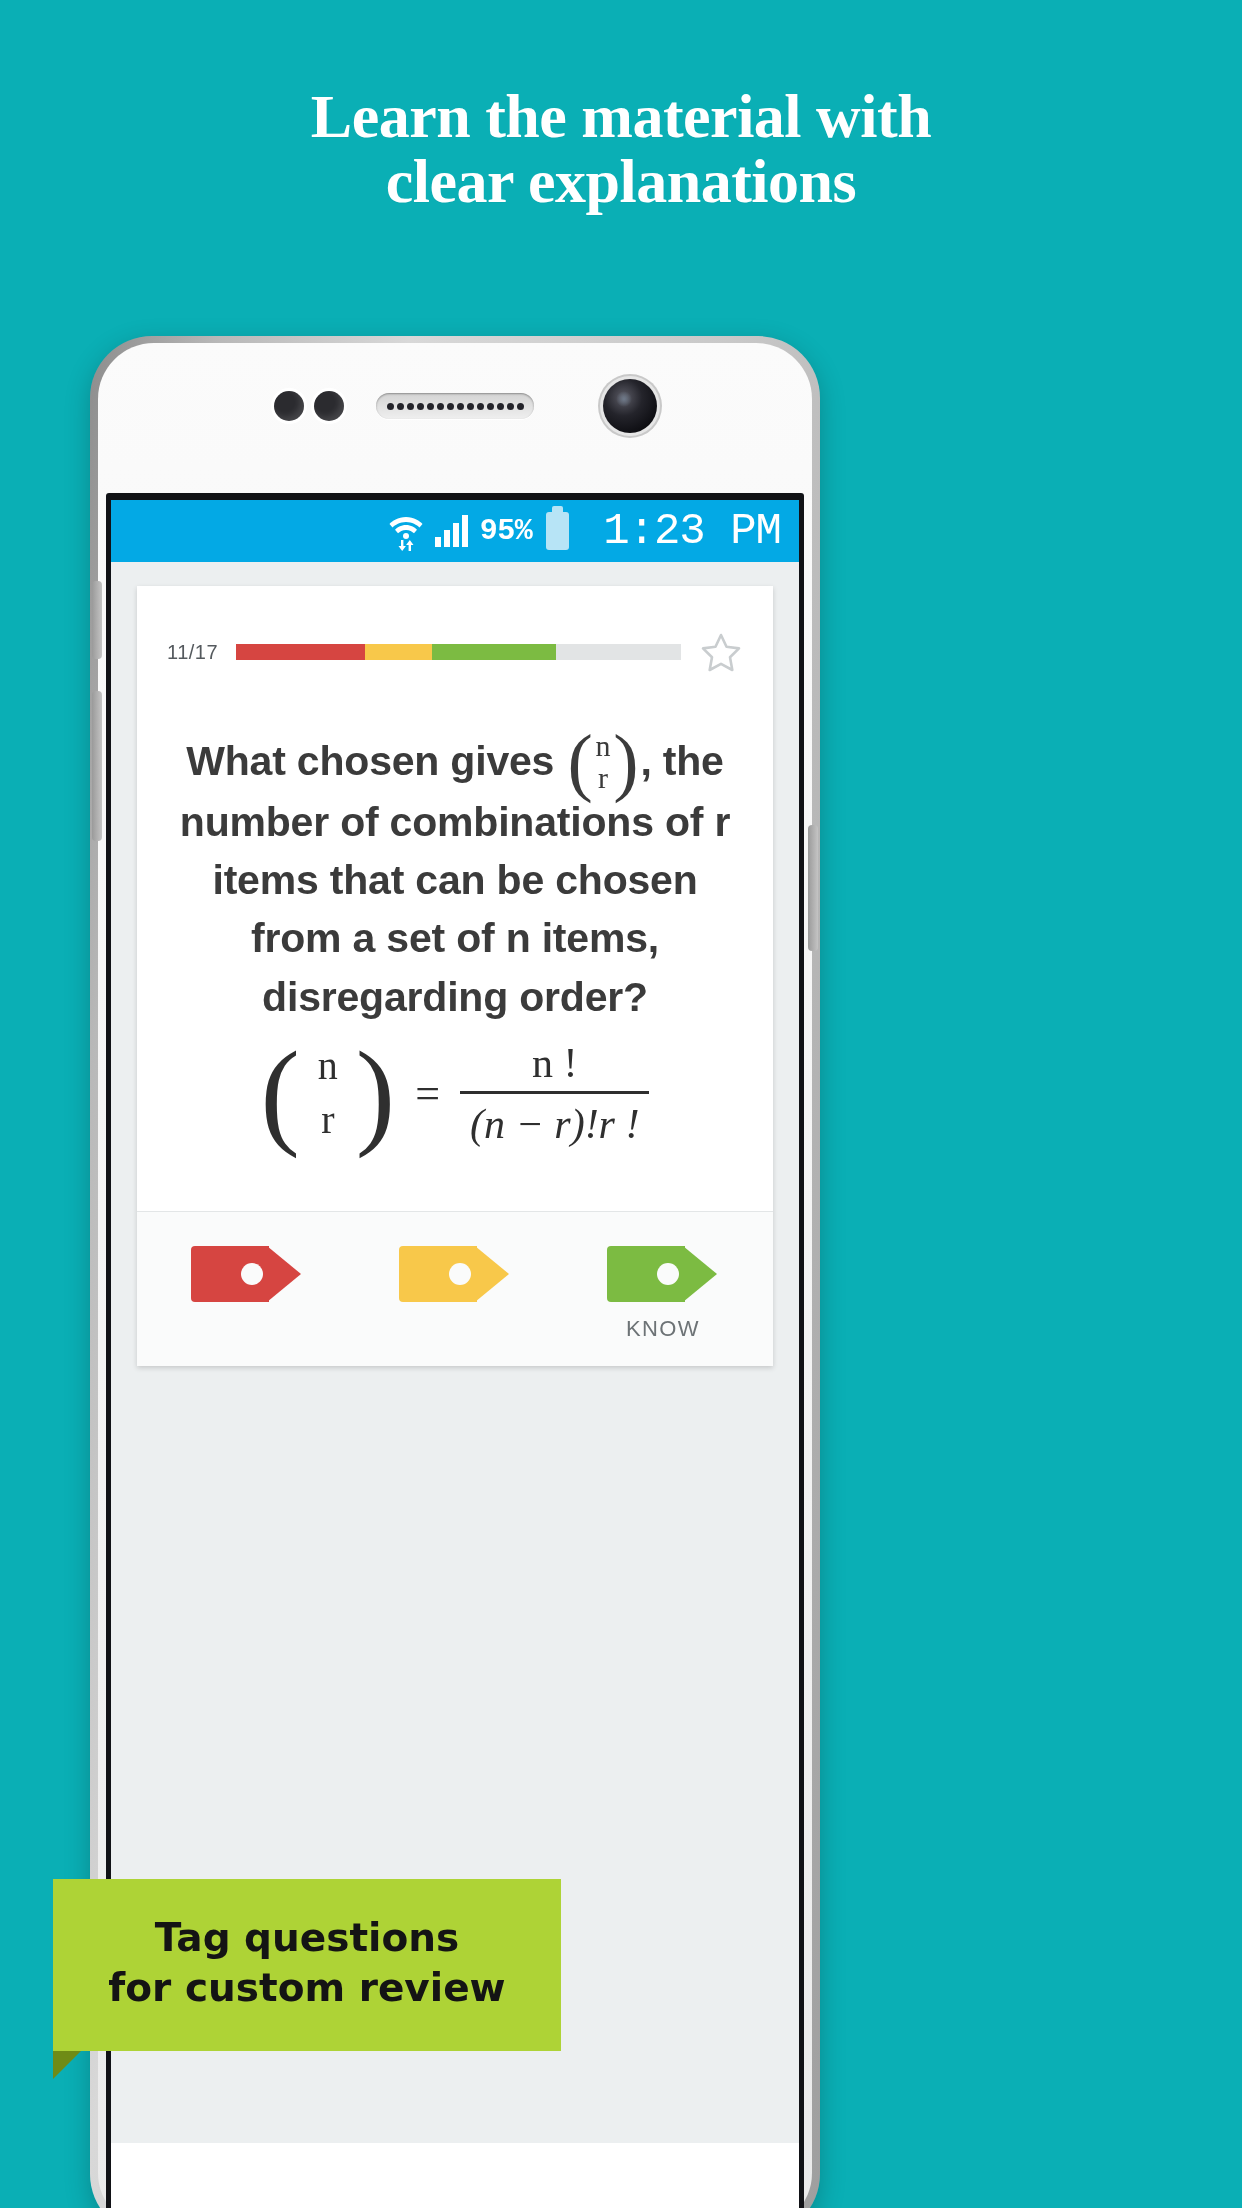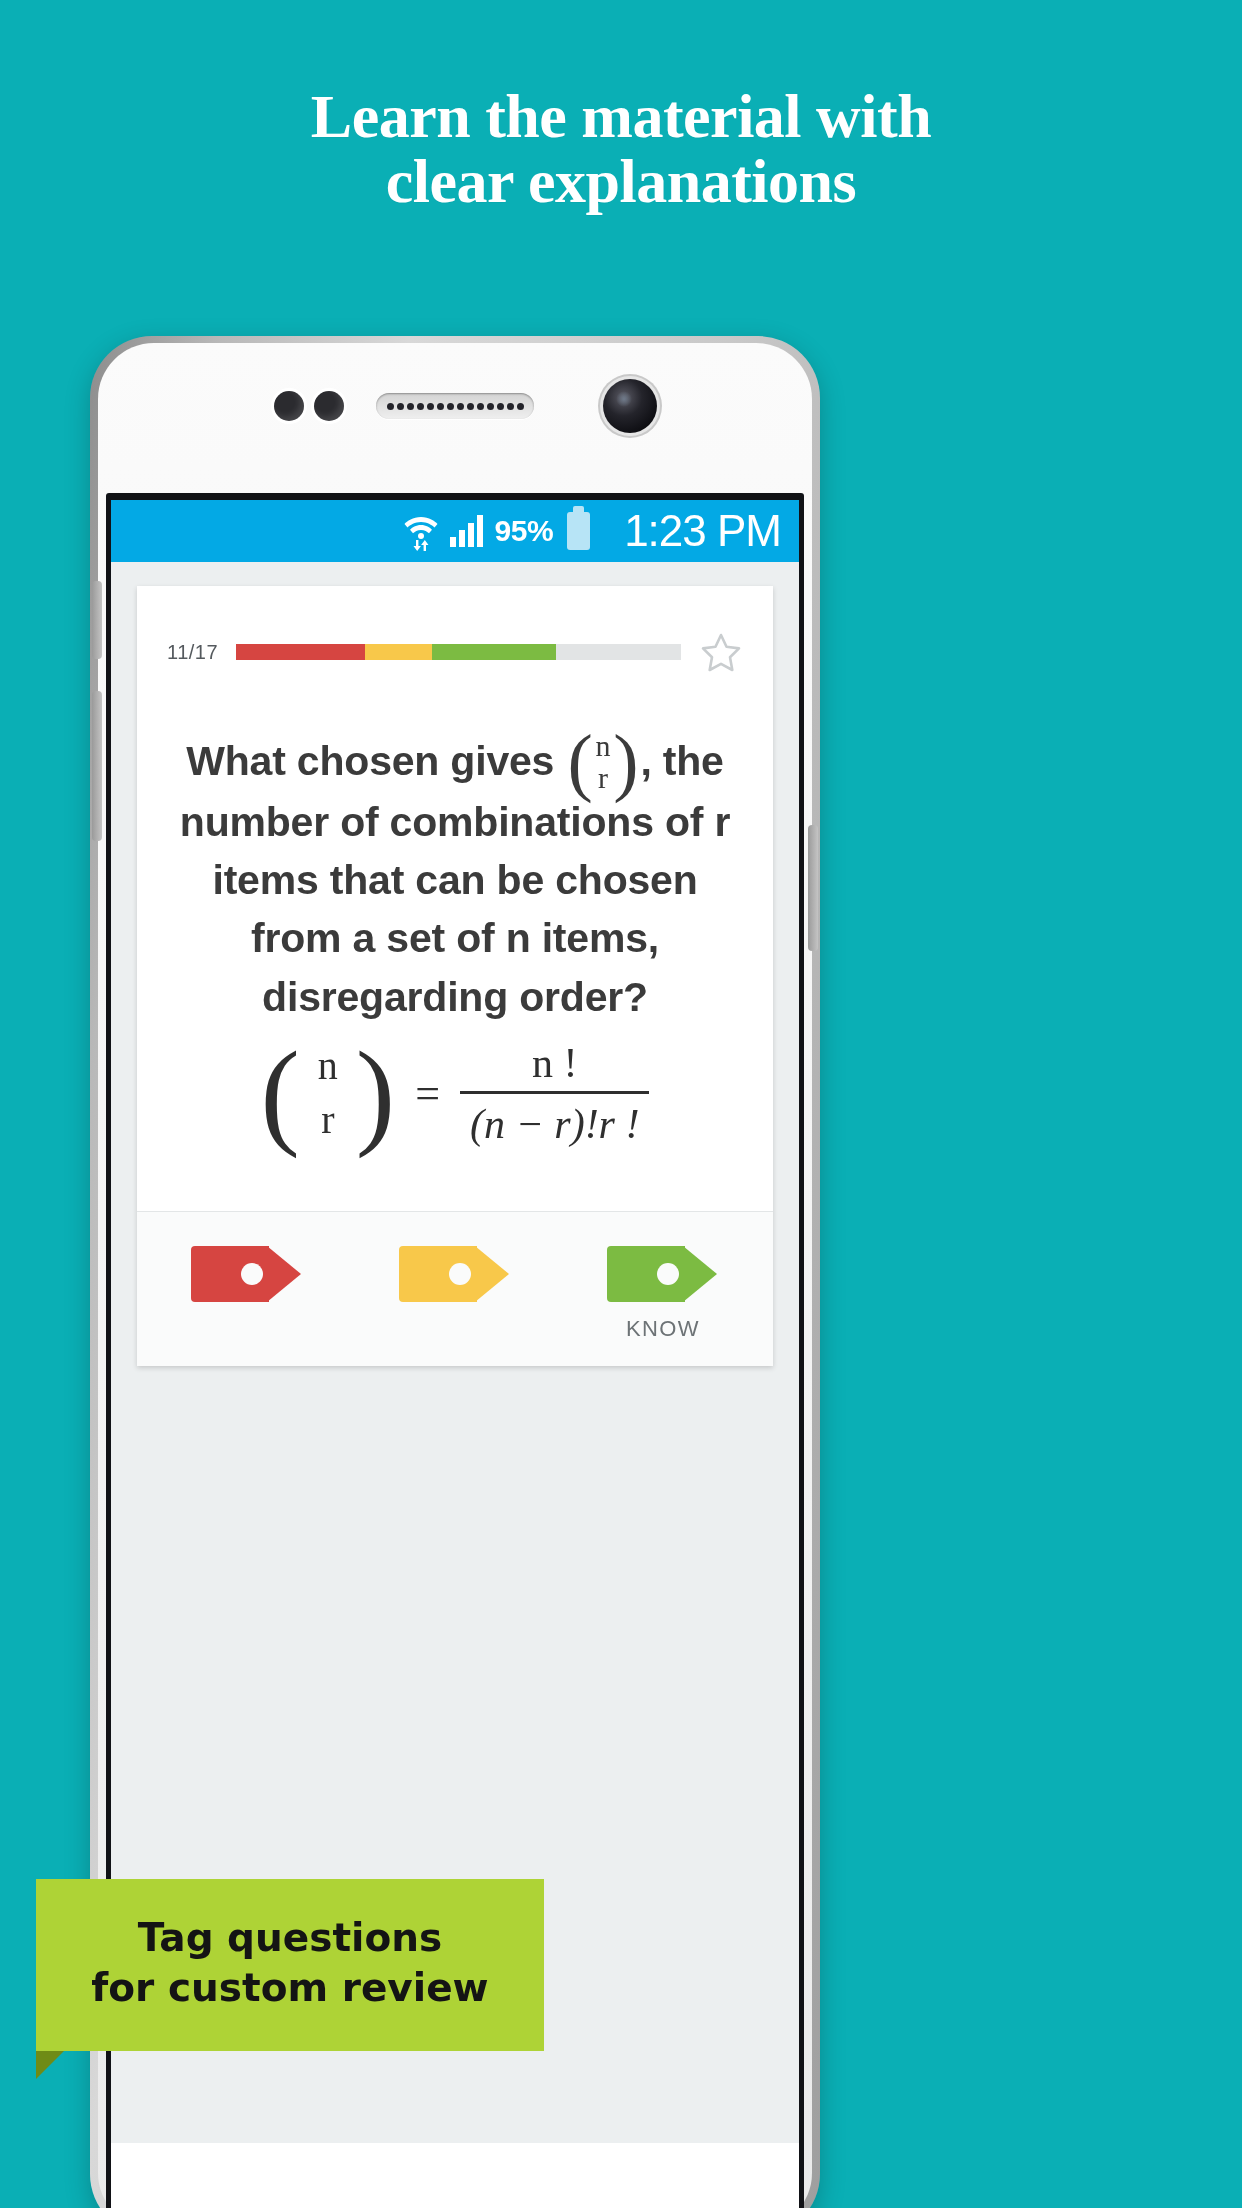--- a/index.html
+++ b/index.html
@@ -82,21 +82,21 @@
   }
   .screen{
     position:absolute; left:5px; top:7px; right:5px; bottom:0;
     background:#ffffff; overflow:hidden;
   }
 
   
   .statusbar{
     height:62px; background:#03a9e5;
     display:flex; align-items:center; justify-content:flex-end;
-    padding-right:18px; gap:12px; color:#ffffff;
+    padding-right:18px; gap:12px; color:#ffffff;font-family:Liberation Mono, monospace;
   }
   .sb-wifi{ width:34px; height:40px; position:relative; }
   .sb-signal{ display:flex; align-items:flex-end; gap:3px; height:32px; }
   .sb-signal span{ width:6px; background:#fff; display:block; }
   .sb-pct{ font-size:30px; font-weight:bold; letter-spacing:-0.5px; }
   .sb-batt{
     width:23px; height:38px; border-radius:3px; position:relative;
     background:#b7e4f6; margin-left:2px;
   }
   .sb-batt::before{
@@ -184,21 +184,21 @@
   .tag-shape .point{
     position:absolute; left:76px; top:0; width:0; height:0;
     border-top:28px solid transparent; border-bottom:28px solid transparent;
   }
   .tag-shape .hole{ position:absolute; left:50px; top:17px; width:22px; height:22px;
     border-radius:50%; background:#fafbfb; }
   .tag-label{ font-size:22px; color:#6d7376; letter-spacing:1.4px; }
 
   
   .callout{
-    position:absolute; left:36px; top:1879px;
+    position:absolute; left:53px; top:1879px;
     width:508px; padding:34px 20px 38px 20px;
     background:#aed336;
     text-align:center;
     color:#141414;
     font-family:"DejaVu Sans", sans-serif;
     font-weight:bold;
     font-size:39px;
     line-height:1.28;
     white-space:pre-line;
     z-index:40;

